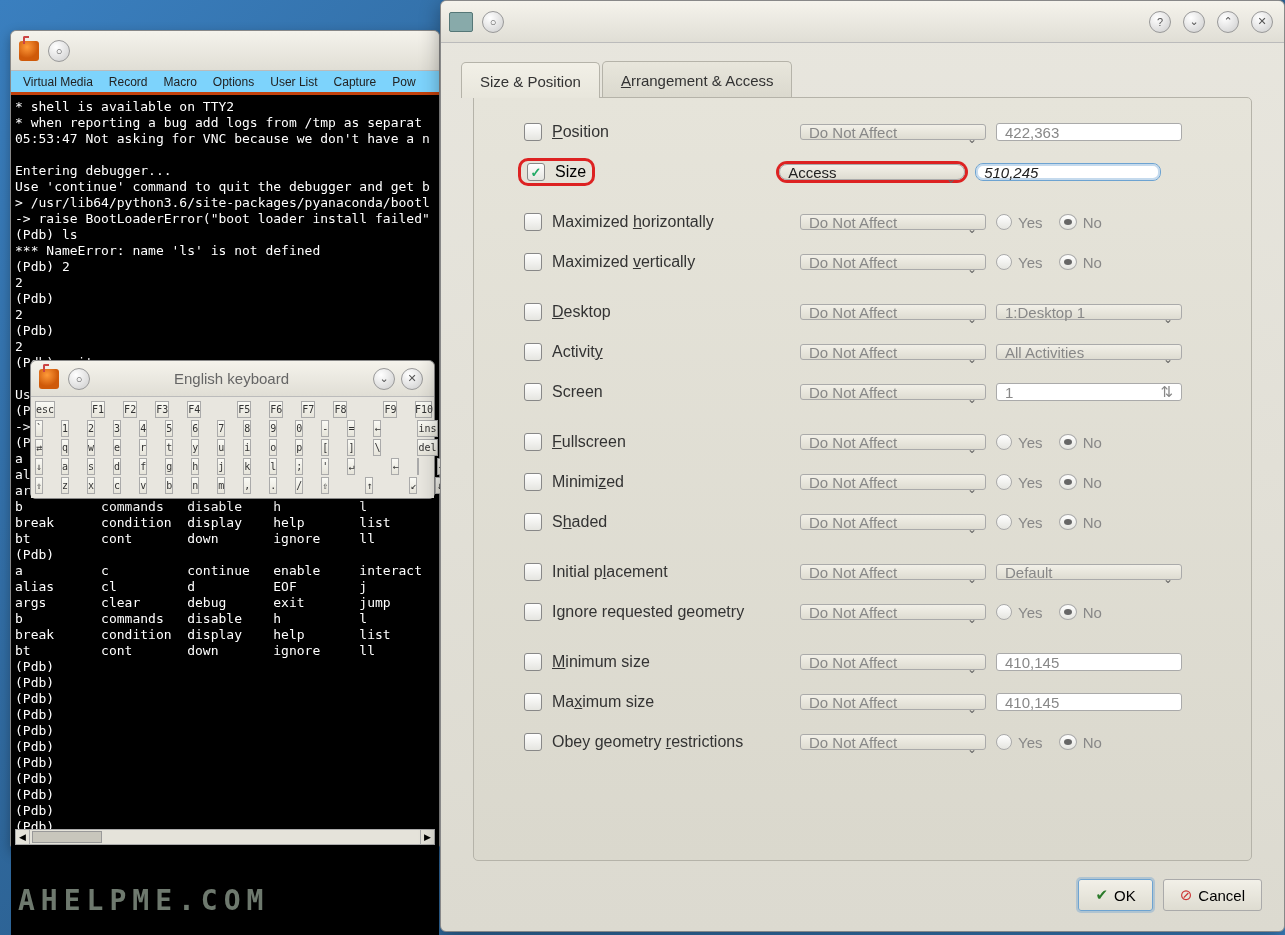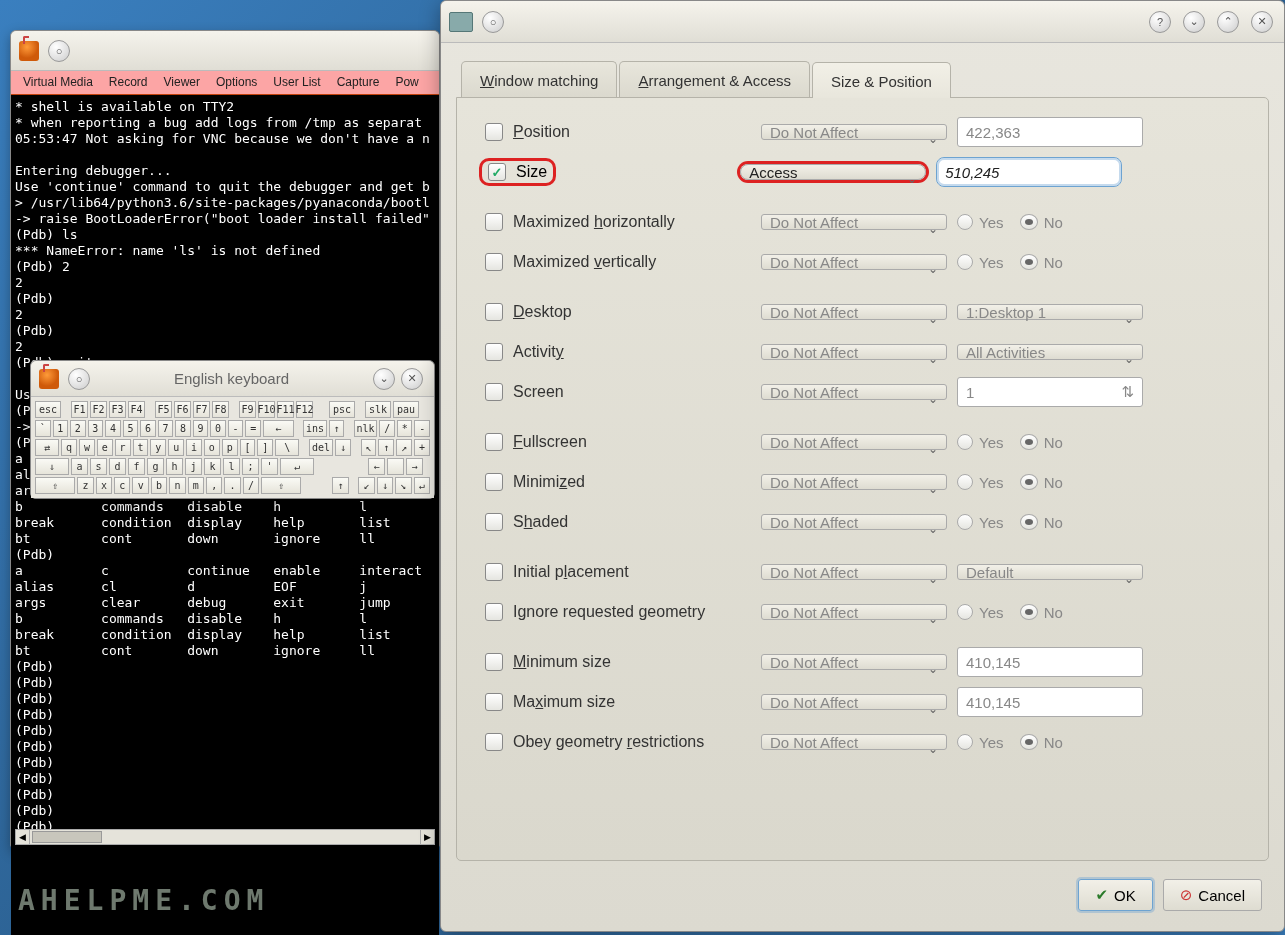--- a/index.html
+++ b/index.html
@@ -15,52 +15,52 @@
 
 .watermark { position: absolute; left: 18px; bottom: 18px; font: bold 28px monospace; letter-spacing: 6px; color: rgba(200,220,200,.55); }
 
 
 .ikvm { position: absolute; left: 10px; top: 30px; width: 430px; height: 820px; background: #eceae3; border: 1px solid #888; border-radius: 6px; box-shadow: 0 4px 12px rgba(0,0,0,.3); }
 .titlebar { height: 40px; display: flex; align-items: center; padding: 0 8px; background: linear-gradient(#f5f3ec,#e0ded5); border-radius: 6px 6px 0 0; border-bottom: 1px solid #bbb; }
 .titlebar .appicon { width: 20px; height: 20px; background: radial-gradient(circle at 40% 30%, #ff9b3a 0%, #cf5a0a 60%); border-radius: 3px; margin-right: 6px; position: relative; }
 .titlebar .appicon::after { content:""; position:absolute; top:-5px; left:4px; width:4px; height:6px; border-left:2px solid #c44; border-top:2px solid #c44; border-radius:2px 0 0 0; }
 .titlebar .bubble { width: 22px; height: 22px; border-radius: 50%; background: radial-gradient(circle at 35% 30%, #fff, #ccc); border:1px solid #999; margin:0 3px; display:flex;align-items:center;justify-content:center;font-size:11px;color:#555;}
 .titlebar .title { flex:1; text-align:center; color:#666; font-size:15px; }
-.menubar { height: 24px; background:#fca5a5; display:flex; padding:0 4px; border-bottom:1px solid #c2410c; font-size:12px; }
+.menubar { height: 24px; background:#7dd3fc; display:flex; padding:0 4px; border-bottom:3px solid #c2410c; font-size:12px; }
 .menubar span { padding: 4px 8px; color:#222; cursor:default; }
 .terminal { background:#000; color:#fff; font: 13px/16px monospace; padding:4px; height: 848px; overflow:hidden; white-space:pre; }
 
 
 .kbdwin { position:absolute; left:30px; top:360px; width:405px; background:#eceae3; border:1px solid #888; border-radius:6px; box-shadow:0 3px 10px rgba(0,0,0,.3); }
 .kbdwin .titlebar { height:36px; }
 .kbdwin .keys { padding:4px; display:flex; flex-direction:column; gap:2px; background:#e8e6df; }
-.krow { display:flex; gap:2px; }
+.krow { display:flex; gap:18px; }
 .key { border:1px solid #aaa; background:linear-gradient(#fafaf5,#e6e4da); font:10px monospace; display:flex; align-items:center; justify-content:center; height:17px; color:#333; }
 .kw1{width:17px;} .kw15{width:26px;} .kw2{width:34px;} .kw25{width:42px;}
 
 
 .kwin { position:absolute; left:440px; top:0; width:845px; height:932px; background: linear-gradient(#e8e6de,#dcdad0); border:1px solid #888; border-radius:6px; box-shadow:0 5px 20px rgba(0,0,0,.35); display:flex; flex-direction:column; }
 .kwin .titlebar { height:42px; }
 .kwin .titlebar .configicon { width:24px; height:20px; background:#8aa; border-radius:2px; margin-right:6px; border:1px solid #577; position:relative; }
 .kwin .titlebar .winbtns { display:flex; gap:6px; margin-left:auto; }
 .tabs { display:flex; padding: 18px 20px 0; gap:2px; }
 .tab { padding: 10px 18px 8px; border:1px solid #b5b3a9; border-bottom:none; background:linear-gradient(#e8e6dc,#dbd9ce); border-radius:5px 5px 0 0; color:#333; font-size:15px; cursor:default; }
 .tab.active { background:linear-gradient(#f2f0e7,#e8e6dc); position:relative; top:1px; }
 .tab .ul { text-decoration: underline; }
-.panel { flex:1; margin: 0 15px 18px; border:1px solid #b5b3a9; background:linear-gradient(#e6e4da,#dad8cd); border-radius:0 5px 5px 5px; padding: 14px 4px; }
+.panel { flex:1; margin: 0 32px 18px; border:1px solid #b5b3a9; background:linear-gradient(#e6e4da,#dad8cd); border-radius:0 5px 5px 5px; padding: 14px 26px; }
 .row { display:flex; align-items:center; height:40px; gap:10px; }
 .row.gap { margin-top:10px; }
 .chk { width:18px; height:18px; border:1px solid #888; border-radius:3px; background:linear-gradient(#fff,#e5e5e0); display:inline-flex; align-items:center; justify-content:center; font-size:13px; margin-left: 24px; }
 .chk.on::after { content:"✓"; color:#2a6; font-weight:bold; }
 .lbl { width: 238px; font-size:16px; color:#333; }
 .lbl .ul { text-decoration: underline; }
 .sel { width: 186px; height:16px; border:1px solid #aaa; border-radius:3px; background:linear-gradient(#f2f0e8,#dedcd1); padding:0 8px; display:flex; align-items:center; color:#888; font-size:15px; position:relative; }
 .sel .chev { position:absolute; right:8px; top:7px; font-size:12px; color:#666; }
 .sel.active { color:#222; }
-.txt { width: 186px; height:30px; border:1px solid #aaa; border-radius:3px; background:#fff; padding:0 8px; color:#888; font-size:15px; display:flex; align-items:center; }
+.txt { width: 186px; height:18px; border:1px solid #aaa; border-radius:3px; background:#fff; padding:0 8px; color:#888; font-size:15px; display:flex; align-items:center; }
 .txt.active { color:#222; border:1px solid #6da3d1; box-shadow:0 0 0 2px rgba(109,163,209,.4) inset;font-style:italic; }
 .radios { display:flex; align-items:center; gap:6px; font-size:15px; color:#888; }
 .radio { width:16px; height:16px; border:1px solid #aaa; border-radius:50%; background:linear-gradient(#fff,#e5e5e0); display:inline-block; position:relative; }
 .radio.sel::after { content:""; position:absolute; inset:4px; border-radius:50%; background:#666; }
 .highlight { border:3px solid #d22; border-radius:10px; padding:2px 6px; }
 .highlight-thin { box-shadow:0 0 0 3px #d22; border-radius:8px; }
 .btnbar { display:flex; justify-content:flex-end; gap:10px; padding: 0 22px 20px; }
 .btn { padding:6px 16px; border:1px solid #aaa; border-radius:3px; background:linear-gradient(#f2f0e8,#dedcd1); font-size:15px; display:flex; align-items:center; gap:6px; }
 .btn.primary { border:1px solid #6da3d1; box-shadow:0 0 0 2px rgba(109,163,209,.4); }
 .ico-ok { color:#2a7a2a; } .ico-cancel { color:#c33; }
@@ -74,21 +74,21 @@
 <div class="stripe stripe-blue"></div>
 
 <div class="ikvm">
   <div class="titlebar">
     <span class="appicon"></span>
     <span class="bubble">○</span>
   </div>
   <div class="menubar">
     <span>Virtual Media</span>
     <span>Record</span>
-    <span>Viewer</span>
+    <span>Macro</span>
     <span>Options</span>
     <span>User List</span>
     <span>Capture</span>
     <span>Pow</span>
   </div>
   <div class="terminal">* shell is available on TTY2
 * when reporting a bug add logs from /tmp as separat
 05:53:47 Not asking for VNC because we don't have a n
 
 Entering debugger...
@@ -268,23 +268,22 @@
     <span class="configicon"></span>
     <span class="bubble">○</span>
     <div class="winbtns">
       <span class="bubble">?</span>
       <span class="bubble">⌄</span>
       <span class="bubble">⌃</span>
       <span class="bubble">✕</span>
     </div>
   </div>
   <div class="tabs">
-    <div class="tab"><span class="ul">W</span>indow matching</div>
+    <div class="tab active">Size &amp; Position</div>
     <div class="tab"><span class="ul">A</span>rrangement &amp; Access</div>
-    <div class="tab active">Size &amp; Position</div>
   </div>
   <div class="panel">
 
     <div class="row">
       <span class="chk"></span>
       <span class="lbl"><span class="ul">P</span>osition</span>
       <span class="sel">
           <span>Do Not Affect</span>
           <span class="chev">⌄</span>
         </span>

